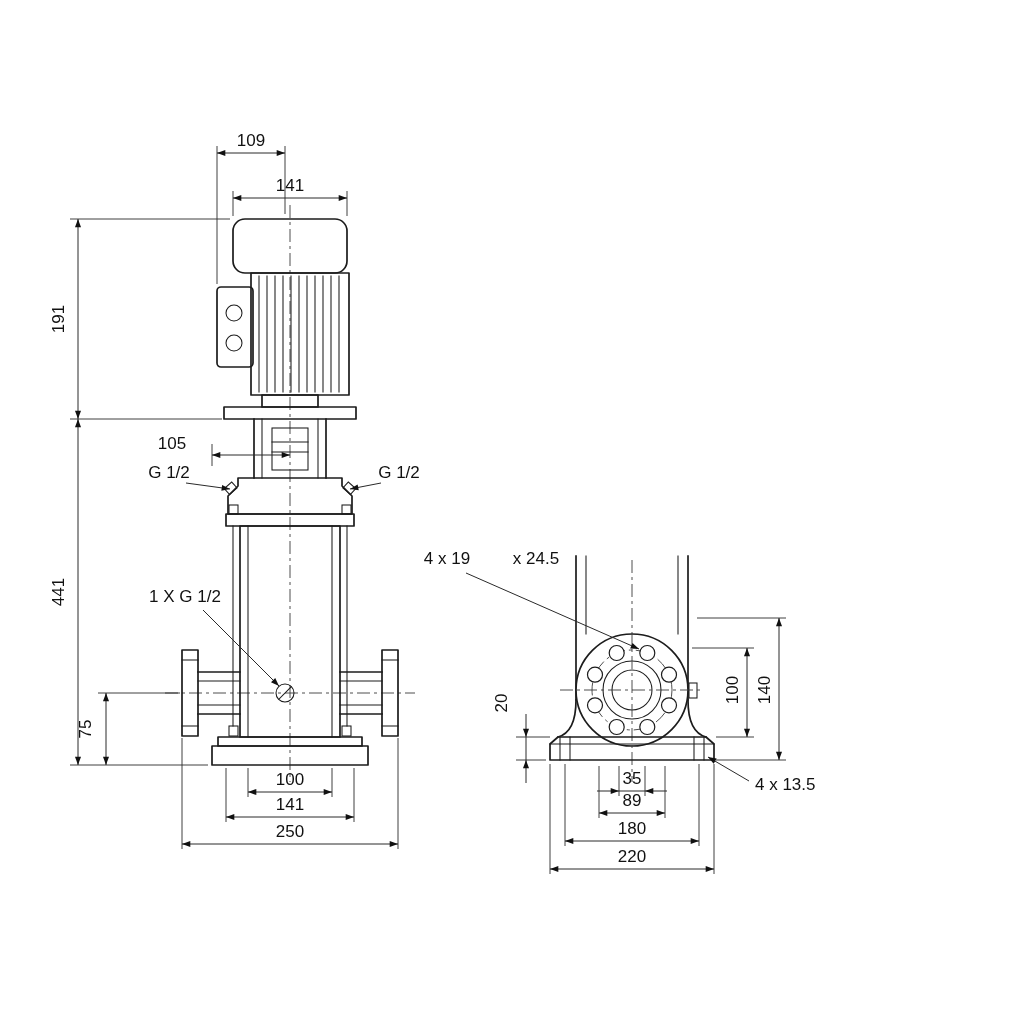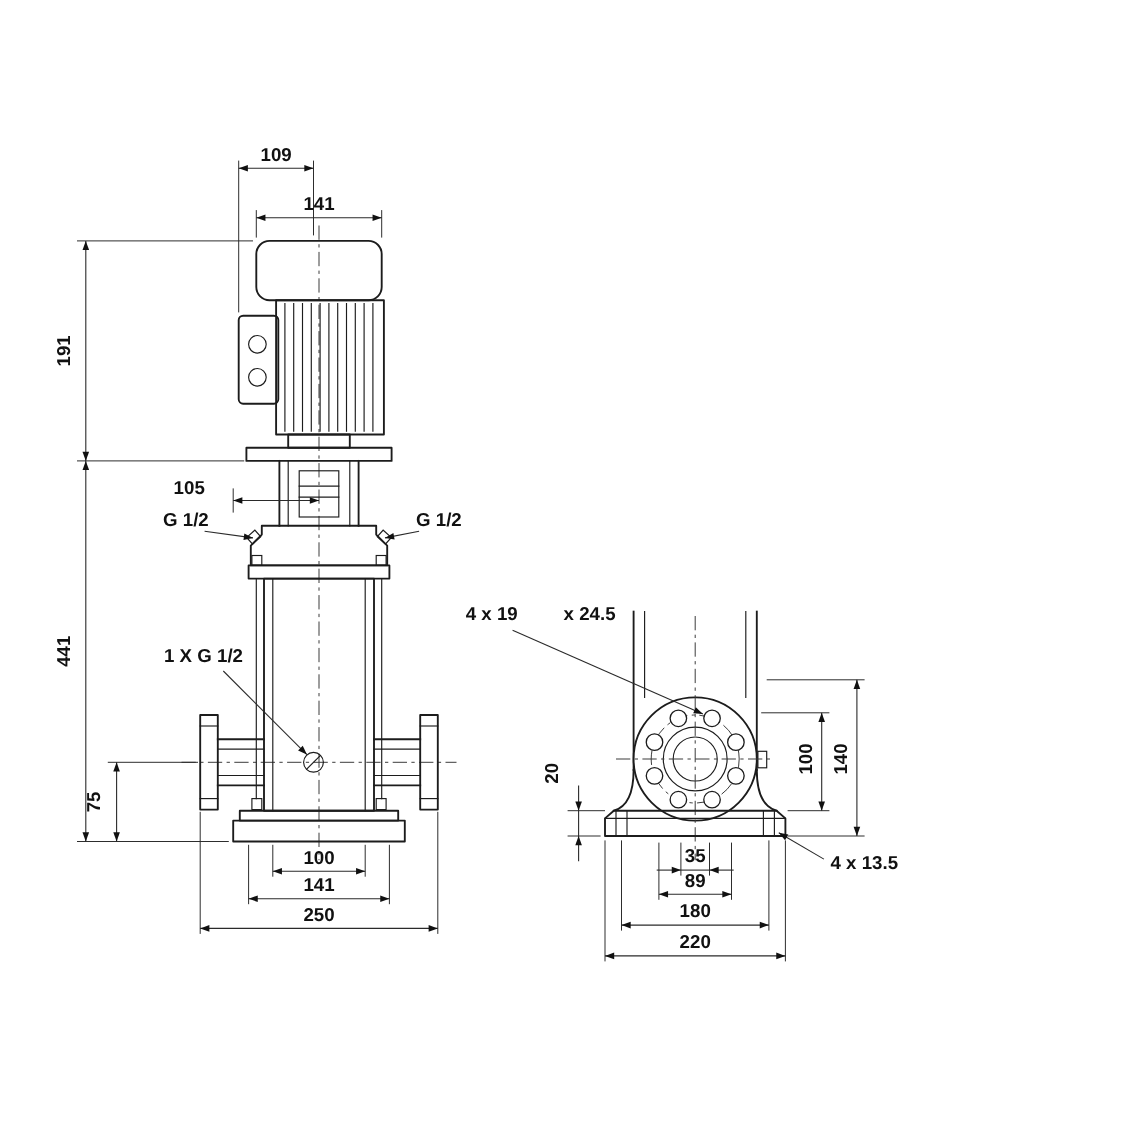--- a/index.html
+++ b/index.html
@@ -1,16 +1,16 @@
 <!DOCTYPE html>
 <html><head>
 <meta charset="utf-8">
 <style>
   html,body { margin:0; padding:0; background:#fff; }
-  .canvas { position:relative; width:1024px; height:1024px; background:#ffffff; overflow:hidden;font-weight:bold; }
+  .canvas { position:relative; width:1024px; height:1024px; background:#ffffff; overflow:hidden; }
   svg { display:block; }
   svg text { font-family:"Liberation Sans","DejaVu Sans",sans-serif; font-size:17px; fill:#111; }
   .ol  { fill:none; stroke:#1c1c1c; stroke-width:1.7; stroke-linejoin:round; stroke-linecap:square; }
   .tl  { fill:none; stroke:#1c1c1c; stroke-width:1.05; stroke-linecap:square; }
   .dim { fill:none; stroke:#2a2a2a; stroke-width:1; }
   .ext { fill:none; stroke:#2a2a2a; stroke-width:0.9; }
   .cl  { fill:none; stroke:#3a3a3a; stroke-width:0.9; stroke-dasharray:13 4 3 4; }
   .wfill { fill:#ffffff; stroke:#1c1c1c; stroke-width:1.7; }
   .hole { fill:#ffffff; stroke:#1c1c1c; stroke-width:1.2; }
 </style>

